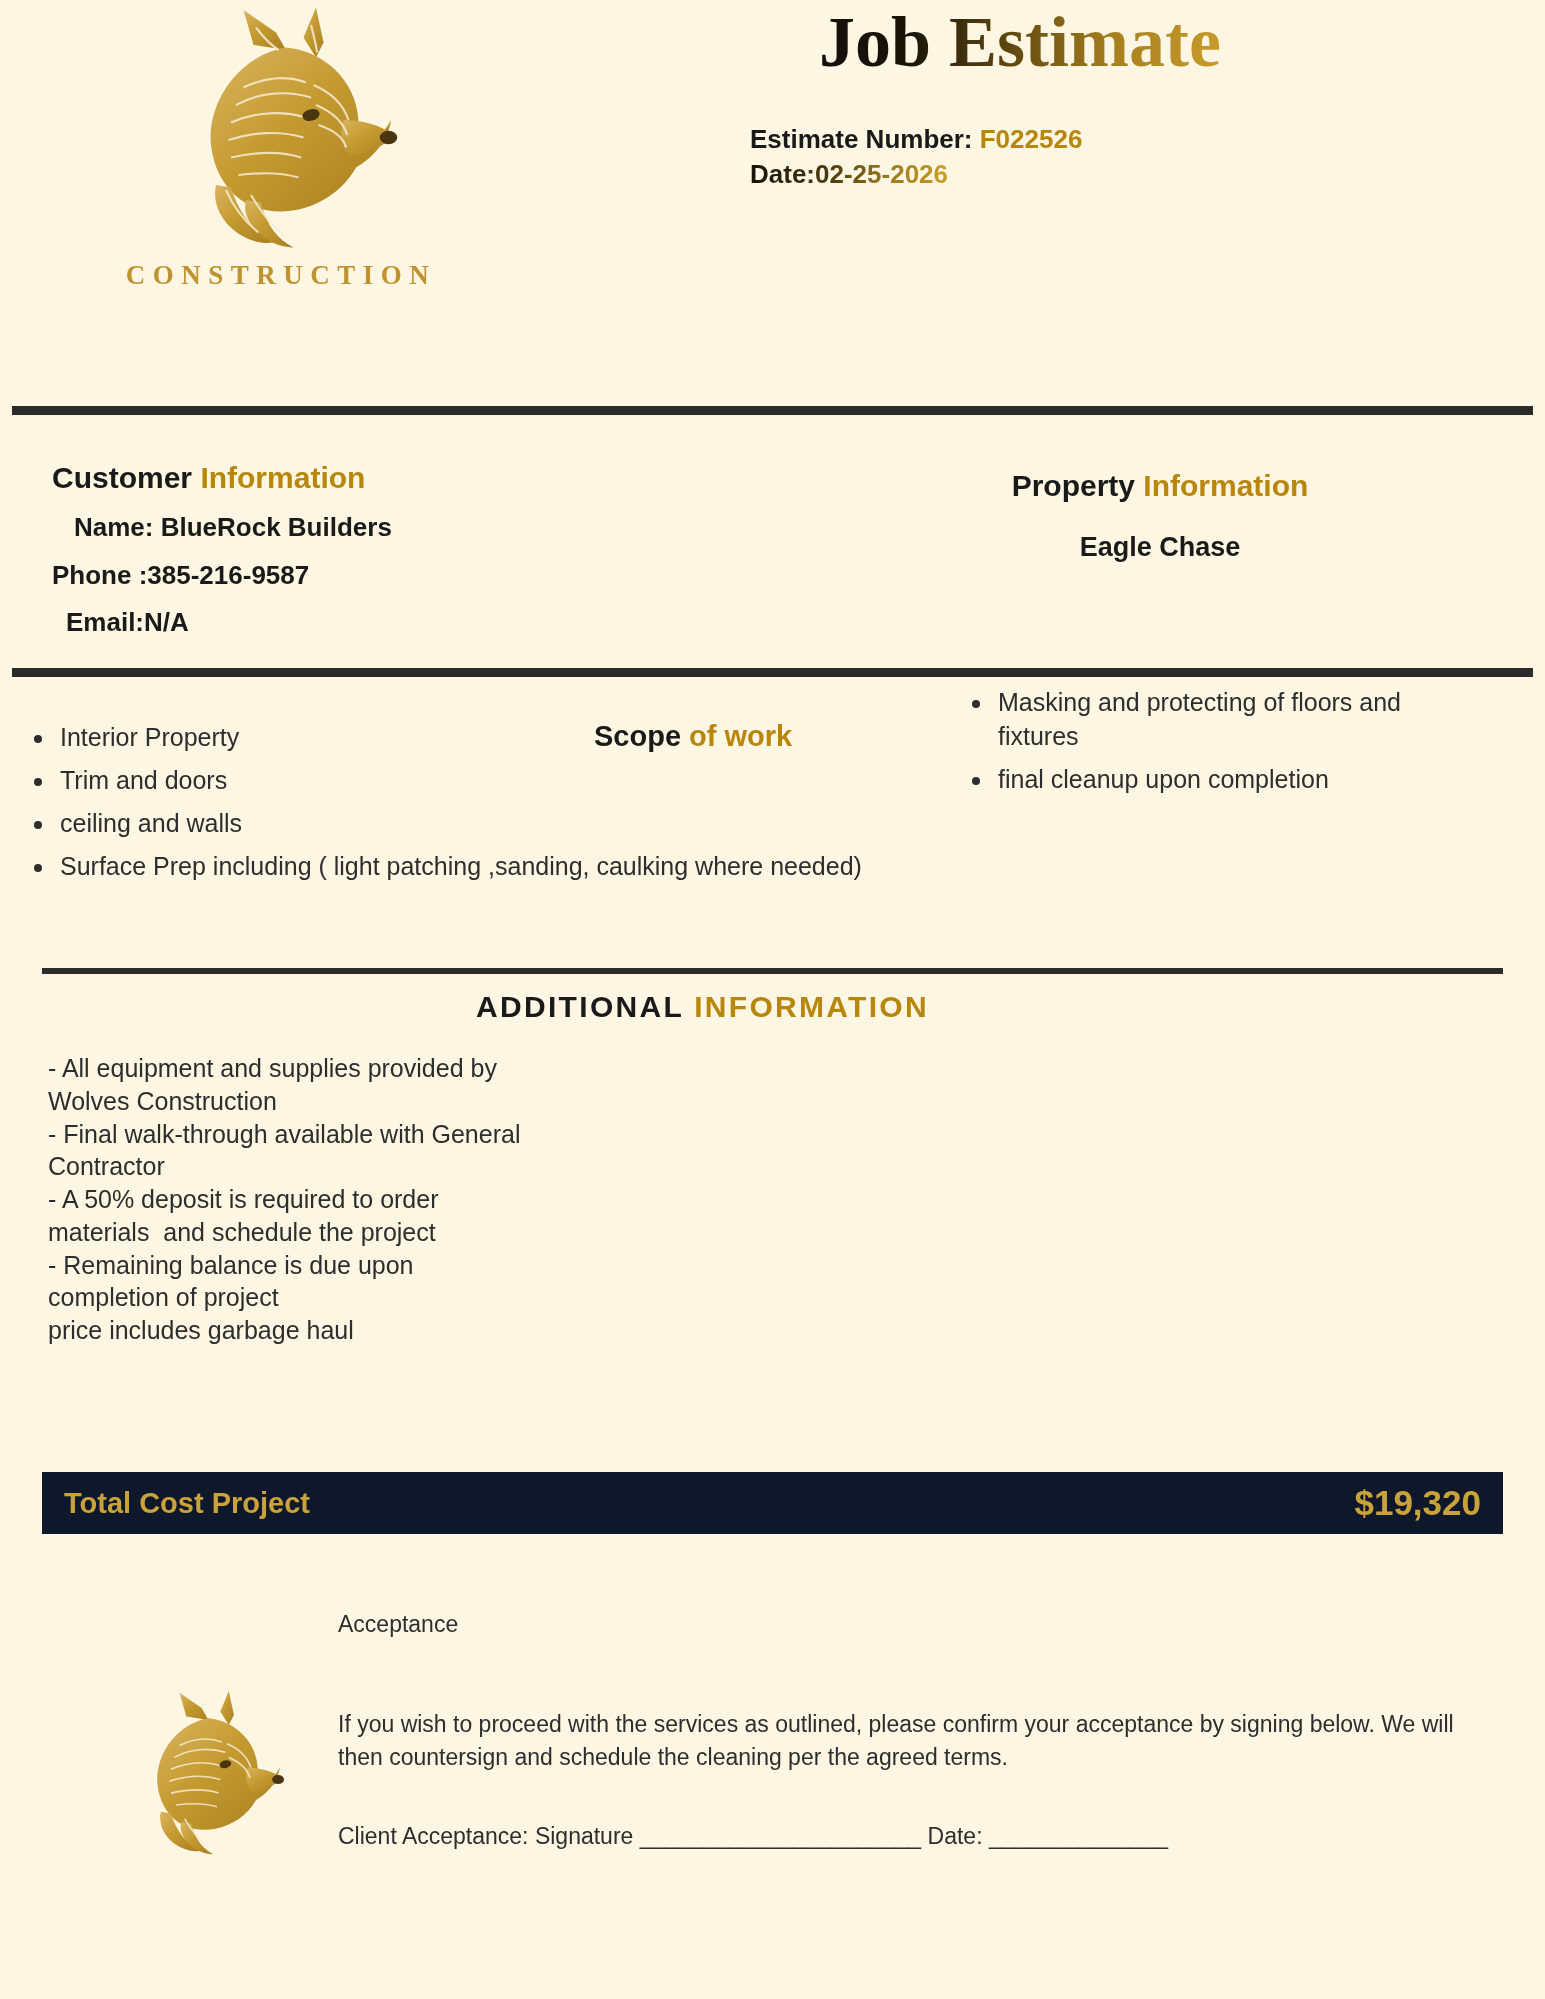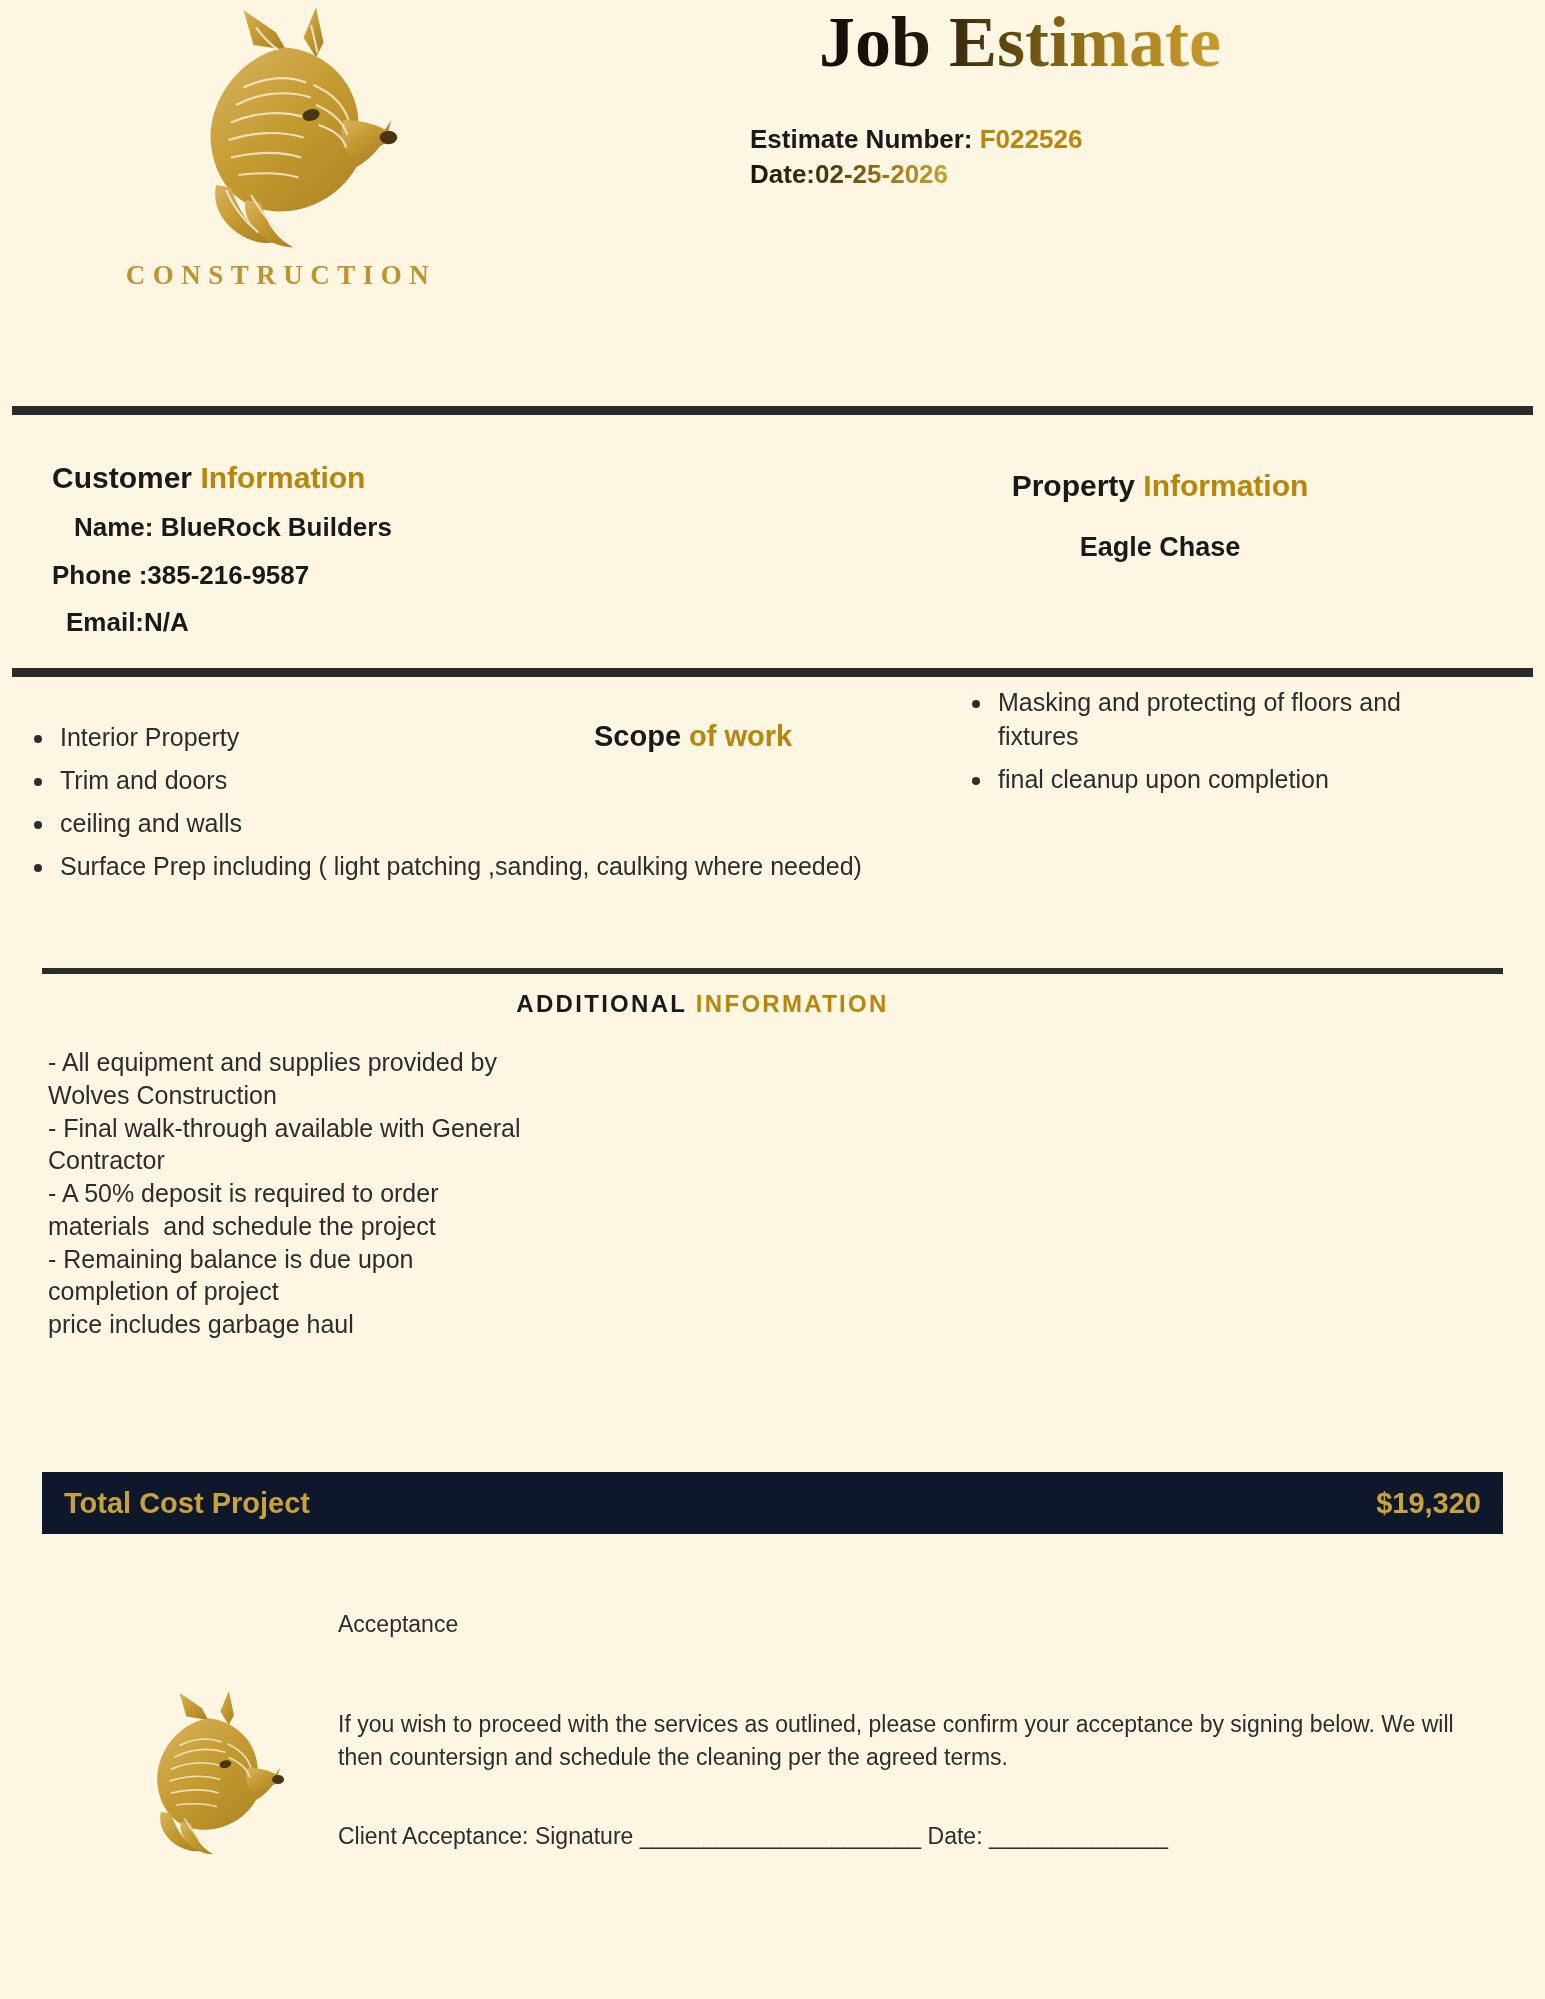--- a/index.html
+++ b/index.html
@@ -200,21 +200,21 @@
 
   
   .addl {
     position: absolute;
     left: 0;
     top: 990px;
     width: 1545px;
   }
   .addl-title {
     text-align: center;
-    font-size: 24px;
+    font-size: 30px;
     font-weight: 700;
     letter-spacing: 2.3px;
     padding-right: 140px;
   }
   .addl-body {
     margin-top: 28px;
     padding-left: 48px;
     font-size: 25px;
     line-height: 1.31;
     color: #2d2d2d;
@@ -234,21 +234,21 @@
     justify-content: space-between;
     padding: 0 22px;
     box-sizing: border-box;
   }
   .total-label {
     font-size: 29px;
     font-weight: 700;
     color: #c9a33a;
   }
   .total-value {
-    font-size: 29px;
+    font-size: 35px;
     font-weight: 700;
     color: #c9a33a;
   }
 
   
   .accept {
     position: absolute;
     left: 0;
     top: 1610px;
     width: 1545px;

